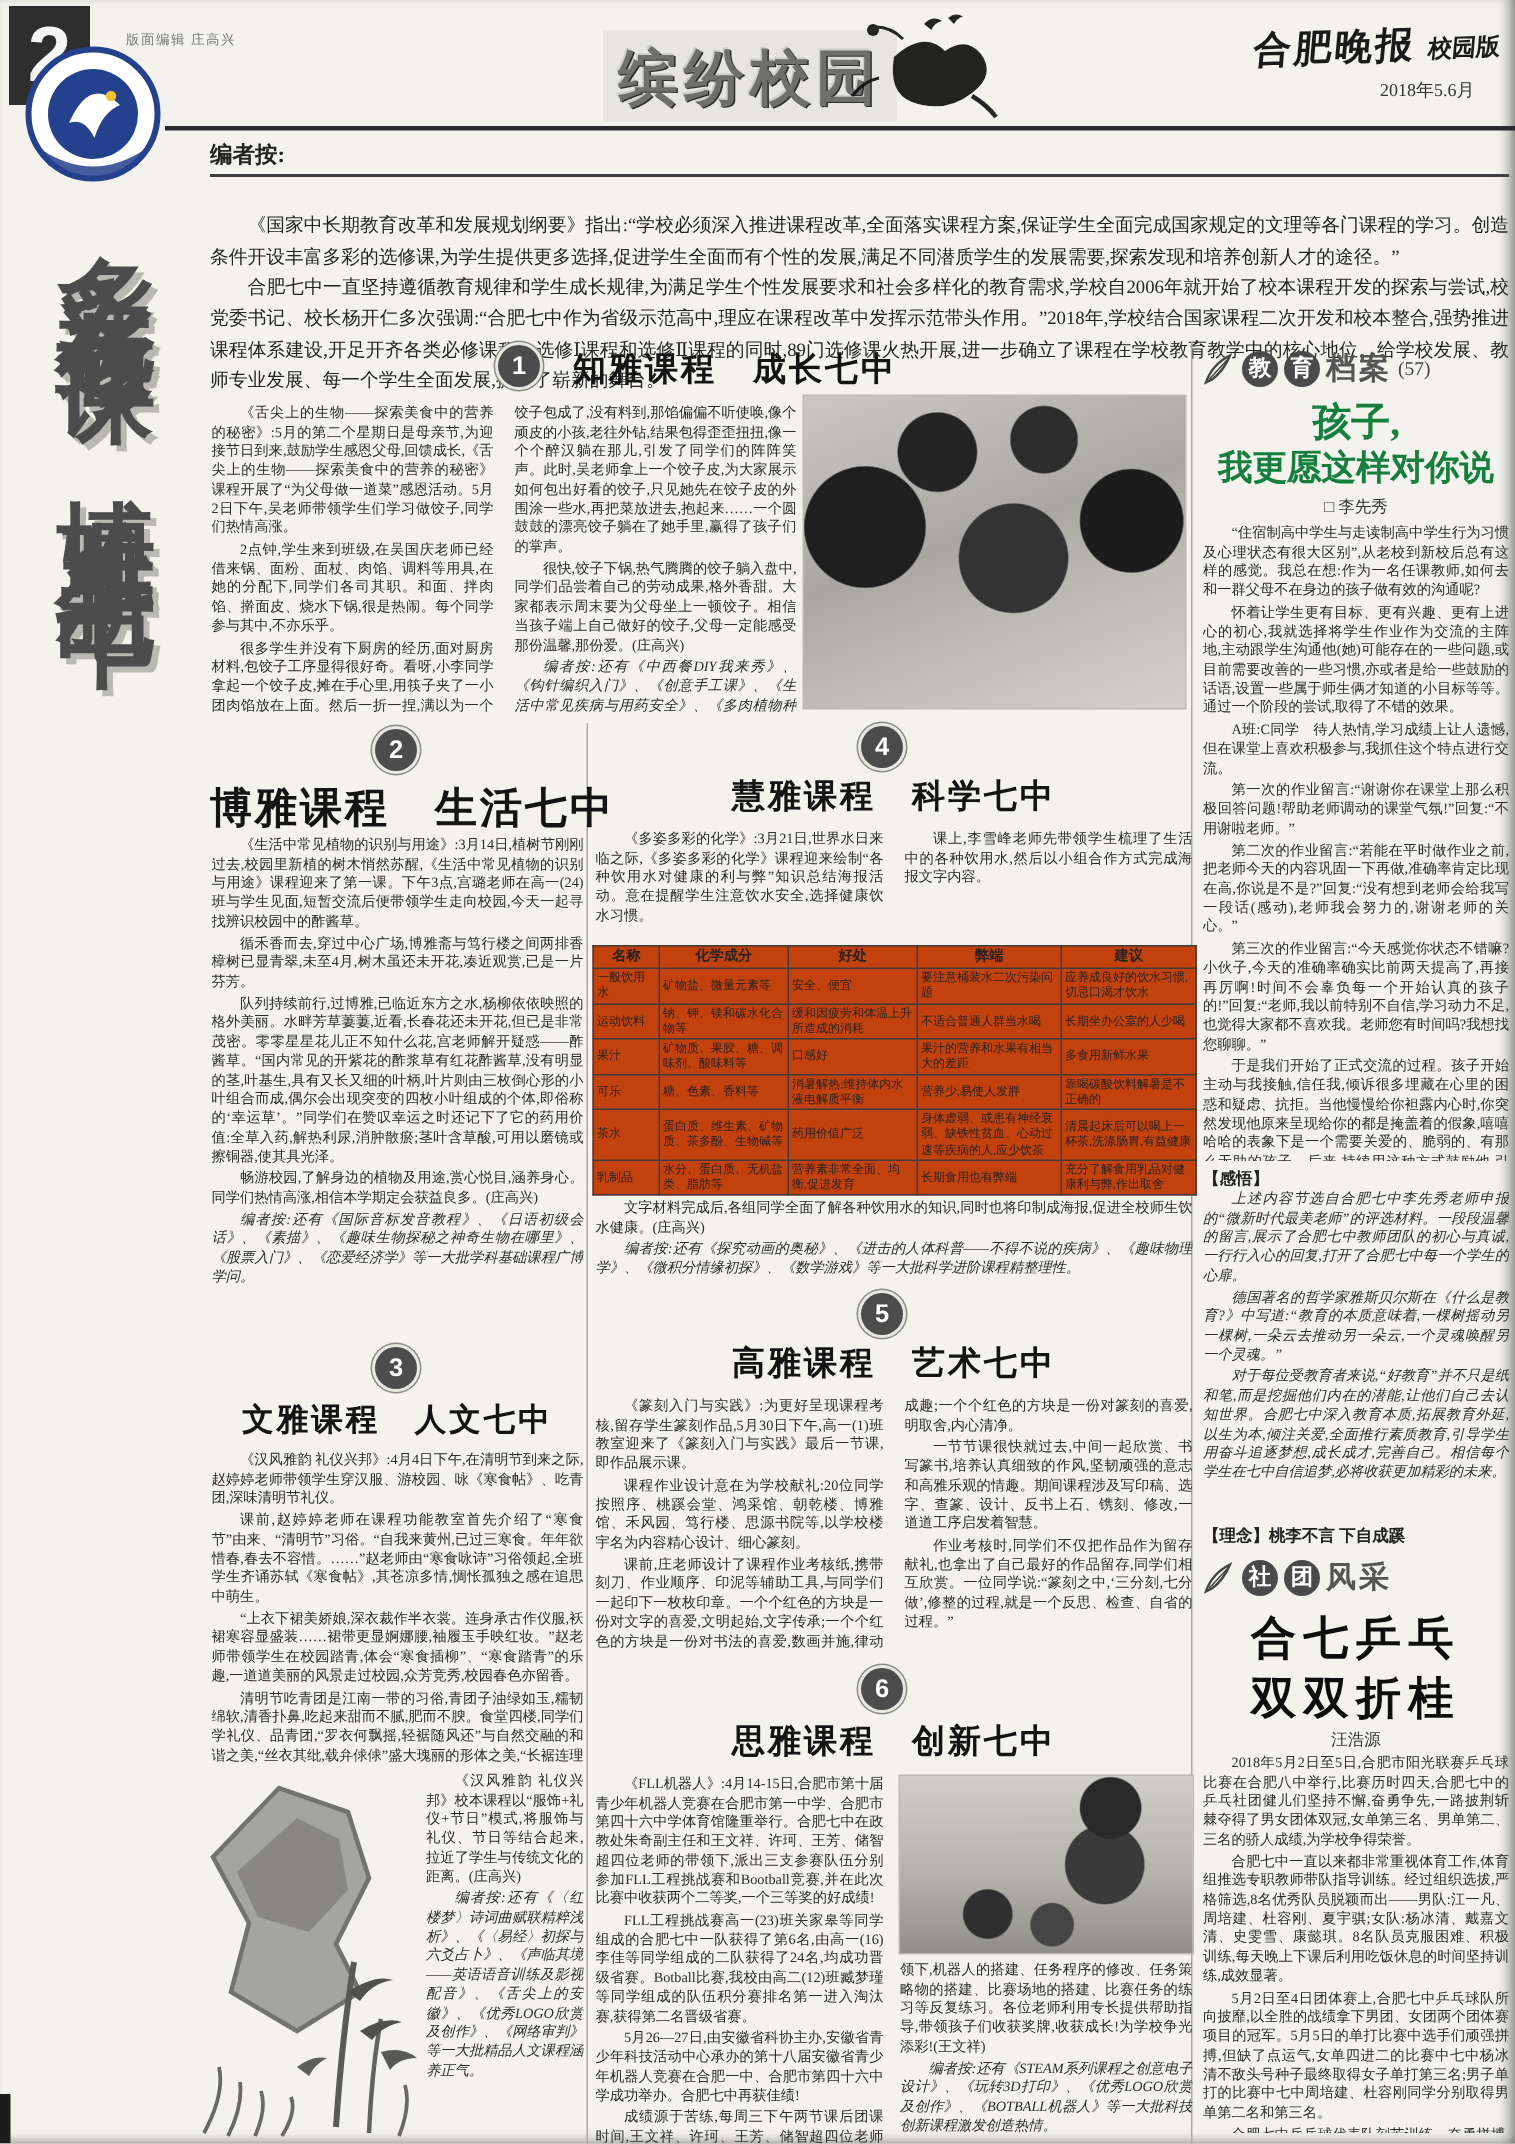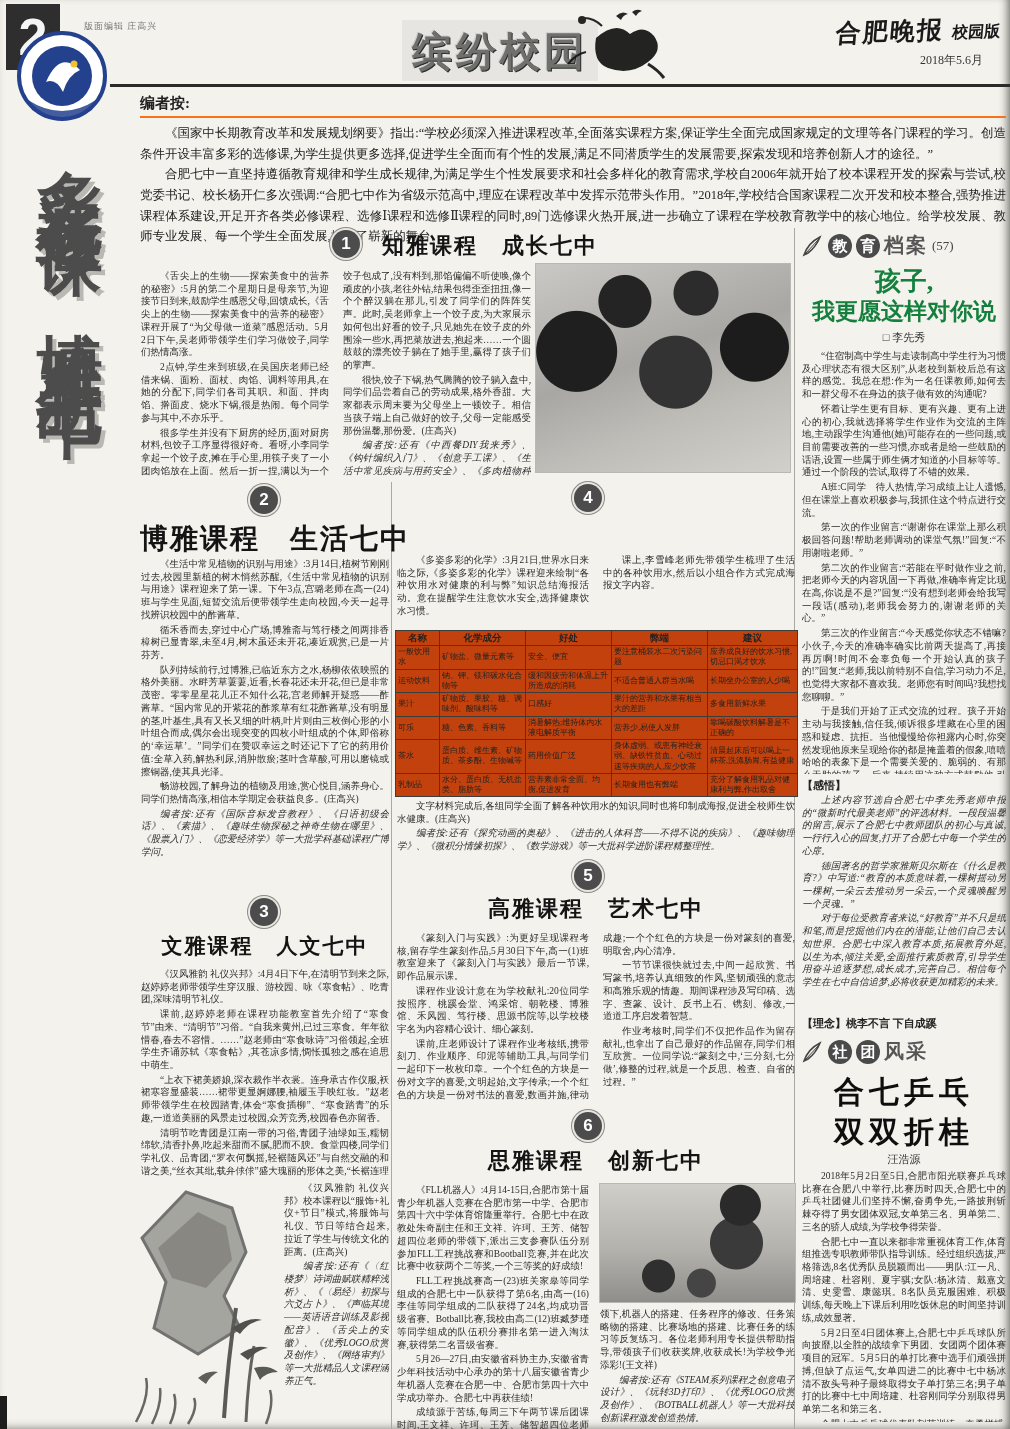--- a/index.html
+++ b/index.html
@@ -18,21 +18,21 @@
       letter-spacing:2px;color:#1a1a1a;}
   .masthead .ed{font-size:16px;letter-spacing:0;transform:none;display:inline-block;}
   .date-line{left:920px;top:52px;font-size:12px;color:#333;}
   .header-rule{left:110px;top:84px;width:900px;height:3px;background:#2a2a2a;}
   
   .left-banner{left:28px;top:116px;height:1300px;writing-mode:vertical-rl;text-orientation:upright;
       font-size:66px;font-weight:900;color:#4c4c4c;letter-spacing:16px;line-height:1.25;
       text-shadow:4px 4px 0 #b9b8b2;font-family:"Liberation Serif",serif;}
   
   .ed-note{left:140px;top:94px;width:866px;}
-  .ed-label{font-size:15px;font-weight:bold;border-bottom:2px solid #f97316;padding-bottom:3px;margin-bottom:5px;}
+  .ed-label{font-size:15px;font-weight:bold;border-bottom:2px solid #404040;padding-bottom:3px;margin-bottom:22px;}
   .ed-note p{margin:0;font-size:12.5px;line-height:1.65;text-align:justify;text-indent:2em;}
   
   .sec-badge{width:28px;height:28px;border-radius:50%;background:#4c4c4c;color:#fff;
       font-size:17px;font-weight:bold;text-align:center;line-height:28px;
       font-family:"Liberation Sans",sans-serif;box-shadow:0 0 0 2px #e9e8e3,0 0 0 3px #8a8a86;}
   .sec-title{font-size:22px;font-weight:900;letter-spacing:2px;color:#141414;white-space:nowrap;}
   .body-text{font-size:9.5px;line-height:1.34;text-align:justify;color:#2b2b2b;overflow:hidden;}
   .body-text p{margin:0 0 2px;text-indent:2em;}
   .body-text p.kai{font-style:italic;}
   .two-col{column-count:2;column-gap:14px;}
@@ -159,20 +159,21 @@
     <path d="M126,190 q14,-4 24,4 q-12,0 -18,8 z" fill="#4a4a44"></path>
     <path d="M8,244 q14,-26 10,-44 M24,246 q10,-20 8,-36 M42,246 q8,-18 4,-30 M60,246 q10,-16 6,-26 M138,246 q8,-20 4,-34" stroke="#5a5a54" stroke-width="2.5" fill="none"></path>
     <path d="M70,200 q10,-8 20,-6 q-8,4 -12,12 z" fill="#50504a"></path>
   </svg>
   <div class="abs body-text" style="left:284px;top:1182px;width:105px;height:244px;">
     <p>《汉风雅韵 礼仪兴邦》校本课程以“服饰+礼仪+节日”模式,将服饰与礼仪、节日等结合起来,拉近了学生与传统文化的距离。(庄高兴)</p>
     <p class="kai">编者按:还有《〈红楼梦〉诗词曲赋联精粹浅析》、《〈易经〉初探与六爻占卜》、《声临其境——英语语音训练及影视配音》、《舌尖上的安徽》、《优秀LOGO欣赏及创作》、《网络审判》等一大批精品人文课程涵养正气。</p>
   </div>
 
   <div class="abs sec-badge" style="left:574px;top:484px;">4</div>
+  <div class="abs sec-title" style="left:396px;top:516px;width:400px;text-align:center;">慧雅课程　科学七中</div>
   <div class="abs body-text two-col" style="left:397px;top:554px;width:398px;height:72px;">
     <p>《多姿多彩的化学》:3月21日,世界水日来临之际,《多姿多彩的化学》课程迎来绘制“各种饮用水对健康的利与弊”知识总结海报活动。意在提醒学生注意饮水安全,选择健康饮水习惯。</p>
     <p>课上,李雪峰老师先带领学生梳理了生活中的各种饮用水,然后以小组合作方式完成海报文字内容。</p>
   </div>
 
   <table class="water abs" style="left:395px;top:630px;">
     <colgroup>
         <col style="width:44px">
         <col style="width:86px">
         <col style="width:86px">

